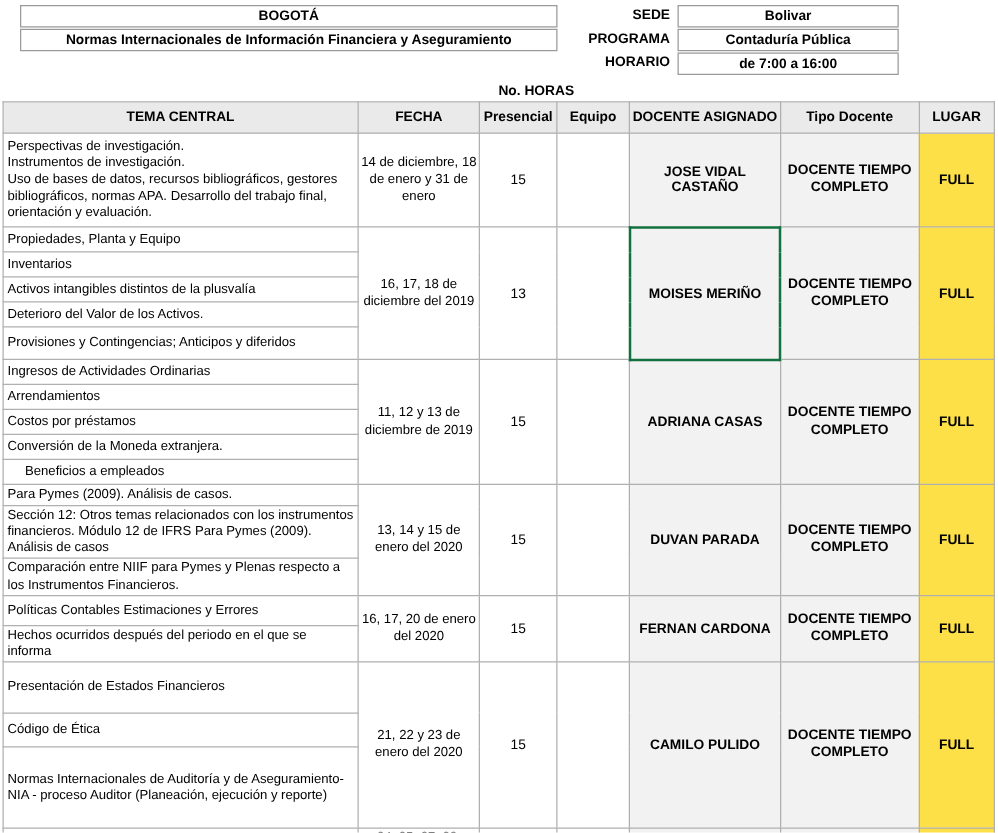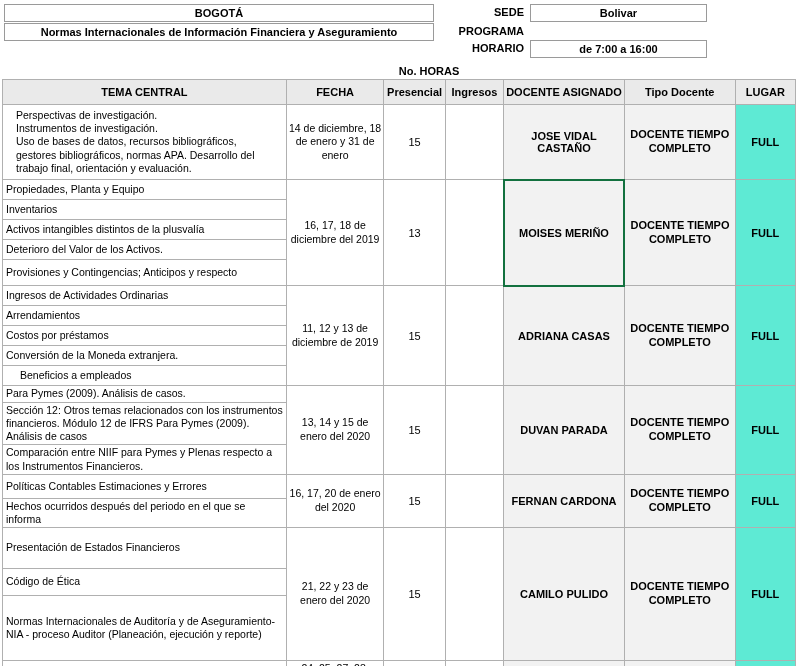--- a/index.html
+++ b/index.html
@@ -1,20 +1,20 @@
 <!DOCTYPE html>
 <html><head>
 <meta charset="utf-8">
 <style>
   html,body{margin:0;padding:0;background:#fff;}
   body{width:798px;height:666px;font-family:"Liberation Sans",sans-serif;font-size:11px;color:#000;overflow:hidden;}
   .page{position:relative;width:798px;height:666px;}
 
   
-  .header{display:flex;padding:4px 0 2px 4px;}
+  .header{display:flex;padding:4px 0 2px 16px;}
   .hdr-left{width:430px;}
   .hdr-right{flex:1;padding-left:6px;}
   .hrow{display:flex;align-items:stretch;margin-bottom:1px;}
   .hbox{border:1px solid #9a9a9a;text-align:center;font-weight:bold;font-size:11px;padding:2px 4px;box-sizing:border-box;}
   .hlabel{font-weight:bold;font-size:11px;text-align:right;padding:2px 6px 2px 0;box-sizing:border-box;white-space:nowrap;}
   .h-bogota{width:100%;}
   .hl-sede{width:90px;}
   .hv{width:177px;}
 
   .nohoras{text-align:center;font-weight:bold;font-size:11px;margin:4px 0 2px 0;padding-left:60px;}
@@ -24,26 +24,26 @@
   table.sched th,table.sched td{border:1px solid #b0b0b0;vertical-align:middle;}
   thead th{background:#eaeaea;font-weight:bold;font-size:11px;text-align:center;height:20px;padding:2px 1px;}
   .c-tema{width:282px;}
   .c-fecha{width:97px;}
   .c-pres{width:61px;}
   .c-virt{width:58px;}
   .c-doc{width:120px;}
   .c-tipo{width:110px;}
   .c-lugar{width:60px;}
 
-  td.tema{font-size:10.5px;text-align:left;padding:2px 13px;line-height:1.25;}
+  td.tema{font-size:10.5px;text-align:left;padding:2px 3px;line-height:1.25;}
   td.tema.sub{height:17px;padding:1px 3px;}
   td.fecha{text-align:center;font-size:10.5px;line-height:1.3;}
   td.docente{text-align:center;font-weight:bold;font-size:11px;background:#f2f2f2;}
   td.tipo{text-align:center;font-weight:bold;font-size:11px;line-height:1.25;background:#f2f2f2;}
-  td.lugar{text-align:center;font-weight:bold;font-size:11px;background:#5eead4;}
+  td.lugar{text-align:center;font-weight:bold;font-size:11px;background:#fde047;}
   td.pres{text-align:center;font-size:11px;}
   td.virt{background:#fff;}
   .hl-green{border:2px solid #13713f !important;}
   .blk{display:block;}
 </style>
 </head>
 <body>
 
 <div class="page">
 
@@ -56,20 +56,21 @@
           <div class="hbox h-bogota">Normas Internacionales de Información Financiera y Aseguramiento</div>
         </div>
     </div>
     <div class="hdr-right">
       <div class="hrow">
         <div class="hlabel hl-sede">SEDE</div>
         <div class="hbox hv">Bolivar</div>
       </div>
       <div class="hrow">
         <div class="hlabel hl-sede">PROGRAMA</div>
+        <div class="hbox hv">Contaduría Pública</div>
       </div>
       <div class="hrow">
         <div class="hlabel hl-sede">HORARIO</div>
         <div class="hbox hv">de 7:00 a 16:00</div>
       </div>
     </div>
   </div>
 
   <div class="nohoras">No. HORAS</div>
 
@@ -81,21 +82,21 @@
         <col class="c-virt">
       <col class="c-doc">
         <col class="c-tipo">
         <col class="c-lugar">
     </colgroup>
     <thead>
       <tr>
         <th>TEMA CENTRAL</th>
         <th>FECHA</th>
         <th>Presencial</th>
-        <th>Ingresos</th>
+        <th>Equipo</th>
         <th>DOCENTE ASIGNADO</th>
         <th>Tipo Docente</th>
         <th>LUGAR</th>
       </tr>
     </thead>
     <tbody>
         <tr>
           <td class="tema" style="height: 70px;">
             <span class="blk">Perspectivas de investigación.</span>
             <span class="blk">Instrumentos de investigación.</span>
@@ -120,21 +121,21 @@
         <tr>
           <td class="tema sub" style="height: 17px;">Inventarios</td>
         </tr>
         <tr>
           <td class="tema sub" style="height: 17px;">Activos intangibles distintos de la plusvalía</td>
         </tr>
         <tr>
           <td class="tema sub" style="height: 17px;">Deterioro del Valor de los Activos.</td>
         </tr>
         <tr>
-          <td class="tema sub" style="height: 23px;">Provisiones y Contingencias;  Anticipos y respecto</td>
+          <td class="tema sub" style="height: 23px;">Provisiones y Contingencias;  Anticipos y diferidos</td>
         </tr>
         <tr>
           <td class="tema sub" style="height: 17px; margin-left: 45px;">Ingresos de Actividades Ordinarias</td>
           <td class="fecha" rowspan="5">11, 12 y 13 de diciembre de 2019</td>
           <td class="pres" rowspan="5">15</td>
           <td class="virt" rowspan="5"></td>
           <td class="docente" rowspan="5">ADRIANA CASAS</td>
           <td class="tipo" rowspan="5">DOCENTE TIEMPO COMPLETO</td>
           <td class="lugar" rowspan="5">FULL</td>
         </tr>

